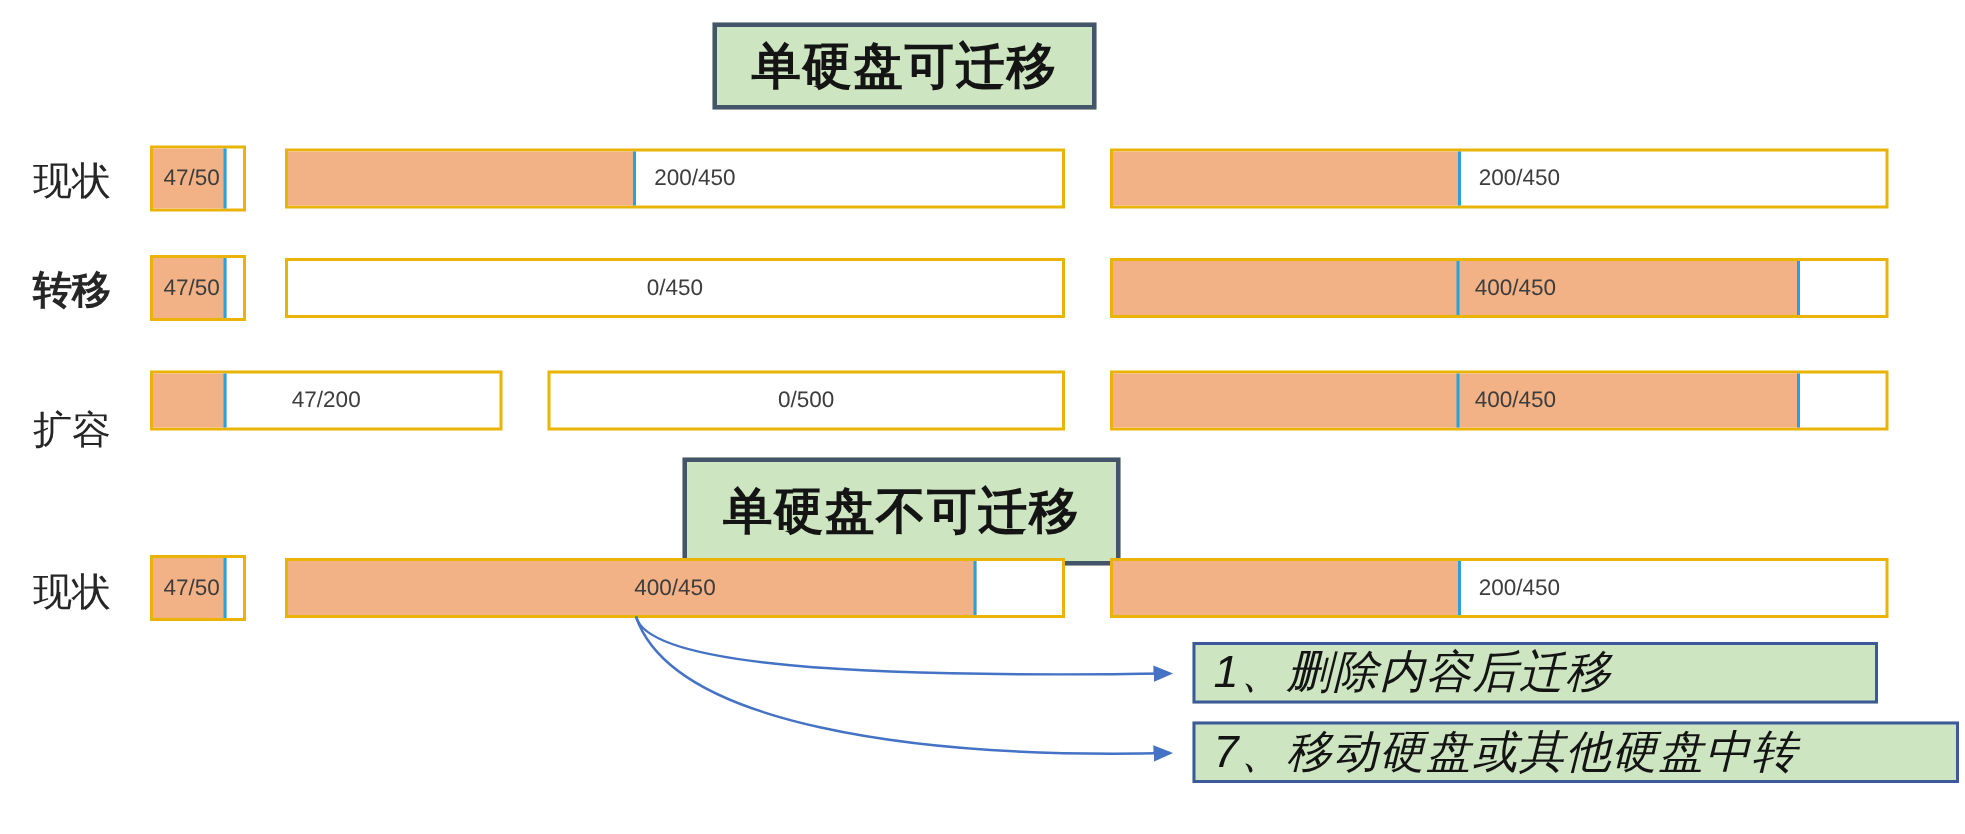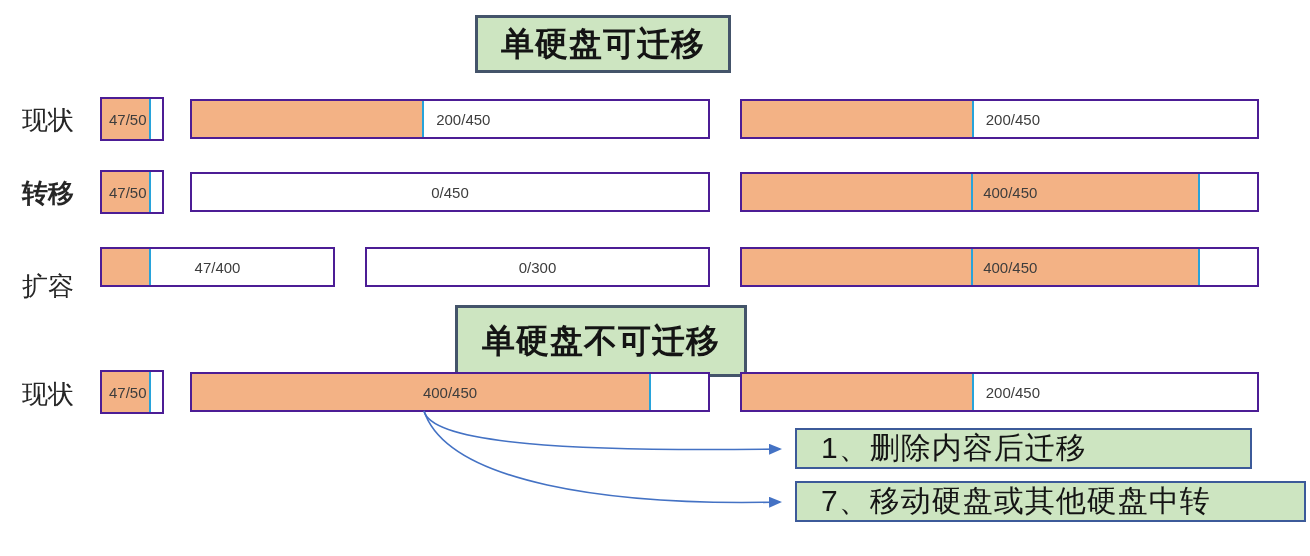--- a/index.html
+++ b/index.html
@@ -15,41 +15,41 @@
     background:#cde5c1;border:3px solid #44546a;
     display:flex;align-items:center;justify-content:center;
     font-size:33px;color:#141414;letter-spacing:1px;font-weight:bold;
   }
 
   
   .row-label{font-size:26px;color:#262626;text-align:right;}
 
   
   .bar{
-    position:absolute;background:#ffffff;border:2px solid #4c1d95;
+    position:absolute;background:#ffffff;border:2px solid #eab308;
     box-sizing:border-box;
   }
   .fill{
     position:absolute;left:0;top:0;bottom:0;
     background:#f3b285;border-right:2px solid #27a3db;box-sizing:border-box;
   }
   .divider{
     position:absolute;top:0;bottom:0;width:2px;background:#27a3db;
   }
   .bar-label{
     position:absolute;top:50%;transform:translateY(-50%);
     font-size:15px;color:#3d3d3d;white-space:nowrap;
   }
   .bar-label.center{left:0;right:0;text-align:center;}
 
   
   .callout-box{
     background:#cde5c1;border:2px solid #3c5a99;
     display:flex;align-items:center;
-    font-size:30px;color:#141414;padding-left:24px;letter-spacing:1px;
+    font-size:30px;color:#141414;padding-left:12px;letter-spacing:1px;font-style:italic;
   }
 
   .overlay{position:absolute;left:0;top:0;pointer-events:none;}
 </style>
 </head>
 <body>
 
 <div class="abs title-box" style="left:475px;top:15px;width:256px;height:58px;">单硬盘可迁移</div>
 
 <div class="abs row-label" style="left:22px;top:103px;">现状</div>
@@ -83,25 +83,25 @@
 <div class="bar" style="left:740px;top:172px;width:519px;height:40px;">
   <div class="fill" style="width:89%;"></div>
   <div class="divider" style="left:44.5%;"></div>
   <span class="bar-label" style="left:calc(44.5% + 12px);">400/450</span>
 </div>
 
 <div class="abs row-label" style="left:22px;top:269px;">扩容</div>
 
 <div class="bar" style="left:100px;top:247px;width:235px;height:40px;">
   <div class="fill" style="width:21%;"></div>
-  <span class="bar-label center">47/400</span>
+  <span class="bar-label center">47/200</span>
 </div>
 
 <div class="bar" style="left:365px;top:247px;width:345px;height:40px;">
-  <span class="bar-label center">0/300</span>
+  <span class="bar-label center">0/500</span>
 </div>
 
 <div class="bar" style="left:740px;top:247px;width:519px;height:40px;">
   <div class="fill" style="width:89%;"></div>
   <div class="divider" style="left:44.5%;"></div>
   <span class="bar-label" style="left:calc(44.5% + 12px);">400/450</span>
 </div>
 
 <div class="abs title-box" style="left:455px;top:305px;width:292px;height:72px;">单硬盘不可迁移</div>
 

